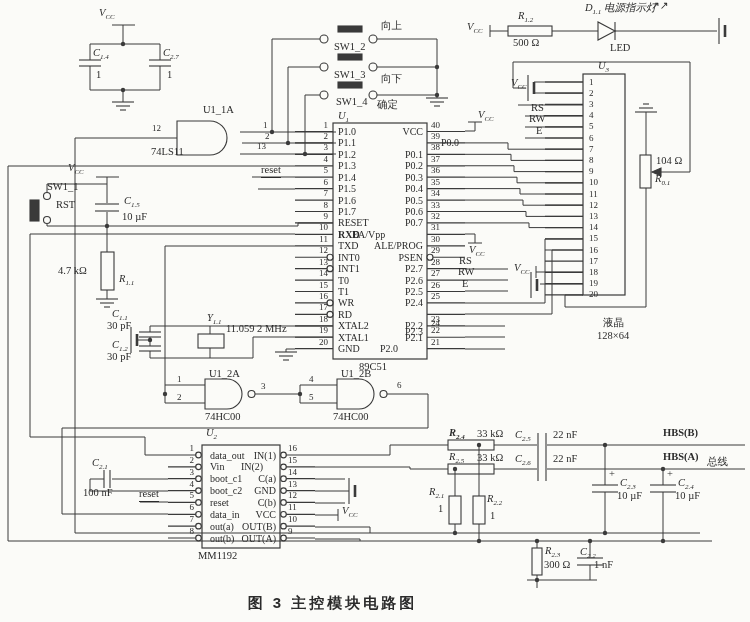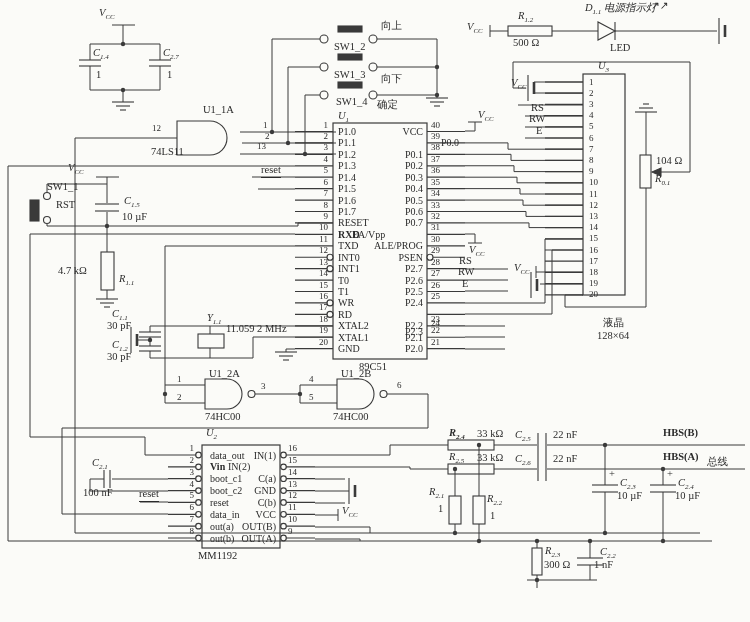--- a/index.html
+++ b/index.html
@@ -504,21 +504,21 @@
       <span class="lbl " style="left: 617px; top: 491px; position: absolute;">10 µF</span>
       <span class="lbl " style="left: 667px; top: 469px; position: absolute;">+</span>
       <span class="lbl it" style="left: 678px; top: 478px; position: absolute;">C<sub>2.4</sub></span>
       <span class="lbl " style="left: 675px; top: 491px; position: absolute;">10 µF</span>
       <span class="lbl it" style="left: 429px; top: 487px; position: absolute;">R<sub>2.1</sub></span>
       <span class="lbl " style="left: 438px; top: 504px; position: absolute;">1</span>
       <span class="lbl it" style="left: 487px; top: 494px; position: absolute;">R<sub>2.2</sub></span>
       <span class="lbl " style="left: 490px; top: 511px; position: absolute;">1</span>
       <span class="lbl it" style="left: 545px; top: 546px; position: absolute;">R<sub>2.3</sub></span>
       <span class="lbl " style="left: 544px; top: 560px; position: absolute;">300 Ω</span>
-      <span class="lbl it" style="left: 580px; top: 547px; position: absolute; margin-left: 20px;">C<sub>2.2</sub></span>
+      <span class="lbl it" style="left: 580px; top: 547px; position: absolute;">C<sub>2.2</sub></span>
       <span class="lbl " style="left: 594px; top: 560px; position: absolute;">1 nF</span>
       <span class="pnum" style="left: 294px; top: 120.5px; position: absolute; width: 34px; text-align: right;">1</span>
       <span class="plbl" style="left: 338px; top: 127px; position: absolute;">P1.0</span>
       <span class="pnum" style="left: 294px; top: 131.93px; position: absolute; width: 34px; text-align: right;">2</span>
       <span class="plbl" style="left: 338px; top: 138.43px; position: absolute;">P1.1</span>
       <span class="pnum" style="left: 294px; top: 143.36px; position: absolute; width: 34px; text-align: right;">3</span>
       <span class="plbl" style="left: 338px; top: 149.86px; position: absolute;">P1.2</span>
       <span class="pnum" style="left: 294px; top: 154.79px; position: absolute; width: 34px; text-align: right;">4</span>
       <span class="plbl" style="left: 338px; top: 161.29px; position: absolute;">P1.3</span>
       <span class="pnum" style="left: 294px; top: 166.22px; position: absolute; width: 34px; text-align: right;">5</span>
@@ -585,41 +585,41 @@
       <span class="plbl" style="left: 352px; top: 287.02px; position: absolute; width: 71px; text-align: right;">P2.5</span>
       <span class="pnum" style="left: 431px; top: 291.95px; position: absolute;">25</span>
       <span class="plbl" style="left: 352px; top: 298.45px; position: absolute; width: 71px; text-align: right;">P2.4</span>
       <span class="pnum" style="left: 431px; top: 303.38px; position: absolute; margin-top: 16px;">24</span>
       <span class="plbl" style="left: 352px; top: 327px; position: absolute; width: 71px; text-align: right;">P2.3</span>
       <span class="pnum" style="left: 431px; top: 314.81px; position: absolute;">23</span>
       <span class="plbl" style="left: 352px; top: 321.31px; position: absolute; width: 71px; text-align: right;">P2.2</span>
       <span class="pnum" style="left: 431px; top: 326.24px; position: absolute;">22</span>
       <span class="plbl" style="left: 352px; top: 332.74px; position: absolute; width: 71px; text-align: right;">P2.1</span>
       <span class="pnum" style="left: 431px; top: 337.67px; position: absolute;">21</span>
-      <span class="plbl" style="left: 352px; top: 344.17px; position: absolute; width: 71px; text-align: right;">P2.0</span>
+      <span class="plbl" style="left: 340px; top: 344.17px; position: absolute; width: 58px; text-align: right;">P2.0</span>
       <span class="pnum" style="left: 166px; top: 444px; position: absolute; width: 28px; text-align: right;">1</span>
       <span class="plbl" style="left: 210px; top: 450.5px; position: absolute;">data_out</span>
       <span class="pnum" style="left: 166px; top: 455.86px; position: absolute; width: 28px; text-align: right;">2</span>
-      <span class="plbl" style="left: 210px; top: 462.36px; position: absolute; font-weight: bold;">Vin</span>
+      <span class="plbl" style="left: 210px; top: 462.36px; position: absolute;">Vin</span>
       <span class="pnum" style="left: 166px; top: 467.72px; position: absolute; width: 28px; text-align: right;">3</span>
       <span class="plbl" style="left: 210px; top: 474.22px; position: absolute;">boot_c1</span>
       <span class="pnum" style="left: 166px; top: 479.58px; position: absolute; width: 28px; text-align: right;">4</span>
       <span class="plbl" style="left: 210px; top: 486.08px; position: absolute;">boot_c2</span>
       <span class="pnum" style="left: 166px; top: 491.44px; position: absolute; width: 28px; text-align: right;">5</span>
       <span class="plbl" style="left: 210px; top: 497.94px; position: absolute;">reset</span>
       <span class="pnum" style="left: 166px; top: 503.3px; position: absolute; width: 28px; text-align: right;">6</span>
       <span class="plbl" style="left: 210px; top: 509.8px; position: absolute;">data_in</span>
       <span class="pnum" style="left: 166px; top: 515.16px; position: absolute; width: 28px; text-align: right;">7</span>
       <span class="plbl" style="left: 210px; top: 521.66px; position: absolute;">out(a)</span>
       <span class="pnum" style="left: 166px; top: 527.02px; position: absolute; width: 28px; text-align: right;">8</span>
       <span class="plbl" style="left: 210px; top: 533.52px; position: absolute;">out(b)</span>
       <span class="pnum" style="left: 288px; top: 444px; position: absolute;">16</span>
       <span class="plbl" style="left: 228px; top: 450.5px; position: absolute; width: 48px; text-align: right;">IN(1)</span>
       <span class="pnum" style="left: 288px; top: 455.86px; position: absolute;">15</span>
-      <span class="plbl" style="left: 228px; top: 462.36px; position: absolute; width: 48px; text-align: left;">IN(2)</span>
+      <span class="plbl" style="left: 228px; top: 462.36px; position: absolute; width: 48px; text-align: center;">IN(2)</span>
       <span class="pnum" style="left: 288px; top: 467.72px; position: absolute;">14</span>
       <span class="plbl" style="left: 228px; top: 474.22px; position: absolute; width: 48px; text-align: right;">C(a)</span>
       <span class="pnum" style="left: 288px; top: 479.58px; position: absolute;">13</span>
       <span class="plbl" style="left: 228px; top: 486.08px; position: absolute; width: 48px; text-align: right;">GND</span>
       <span class="pnum" style="left: 288px; top: 491.44px; position: absolute;">12</span>
       <span class="plbl" style="left: 228px; top: 497.94px; position: absolute; width: 48px; text-align: right;">C(b)</span>
       <span class="pnum" style="left: 288px; top: 503.3px; position: absolute;">11</span>
       <span class="plbl" style="left: 228px; top: 509.8px; position: absolute; width: 48px; text-align: right;">VCC</span>
       <span class="pnum" style="left: 288px; top: 515.16px; position: absolute;">10</span>
       <span class="plbl" style="left: 228px; top: 521.66px; position: absolute; width: 48px; text-align: right;">OUT(B)</span>
@@ -639,13 +639,14 @@
       <span class="pnum" style="left: 589px; top: 200.7px; position: absolute;">12</span>
       <span class="pnum" style="left: 589px; top: 211.9px; position: absolute;">13</span>
       <span class="pnum" style="left: 589px; top: 223.1px; position: absolute;">14</span>
       <span class="pnum" style="left: 589px; top: 234.3px; position: absolute;">15</span>
       <span class="pnum" style="left: 589px; top: 245.5px; position: absolute;">16</span>
       <span class="pnum" style="left: 589px; top: 256.7px; position: absolute;">17</span>
       <span class="pnum" style="left: 589px; top: 267.9px; position: absolute;">18</span>
       <span class="pnum" style="left: 589px; top: 279.1px; position: absolute;">19</span>
       <span class="pnum" style="left: 589px; top: 290.3px; position: absolute;">20</span>
     </div>
+  <div class="caption">图 3  主控模块电路图</div>
 </div>
 
 </body></html>

